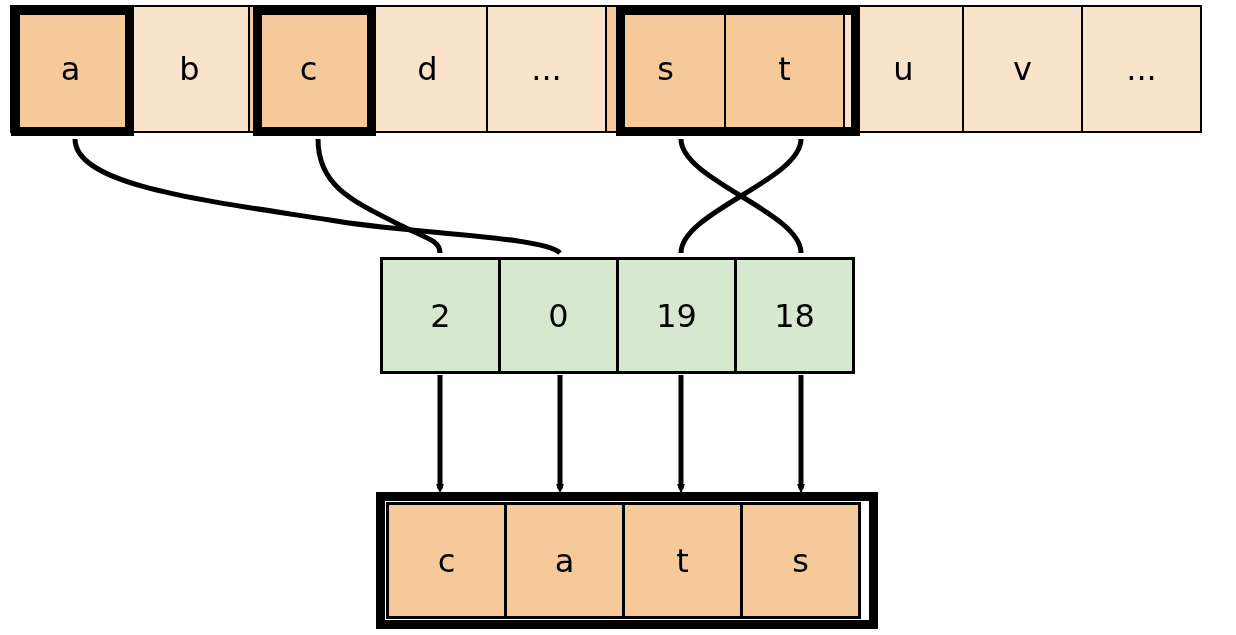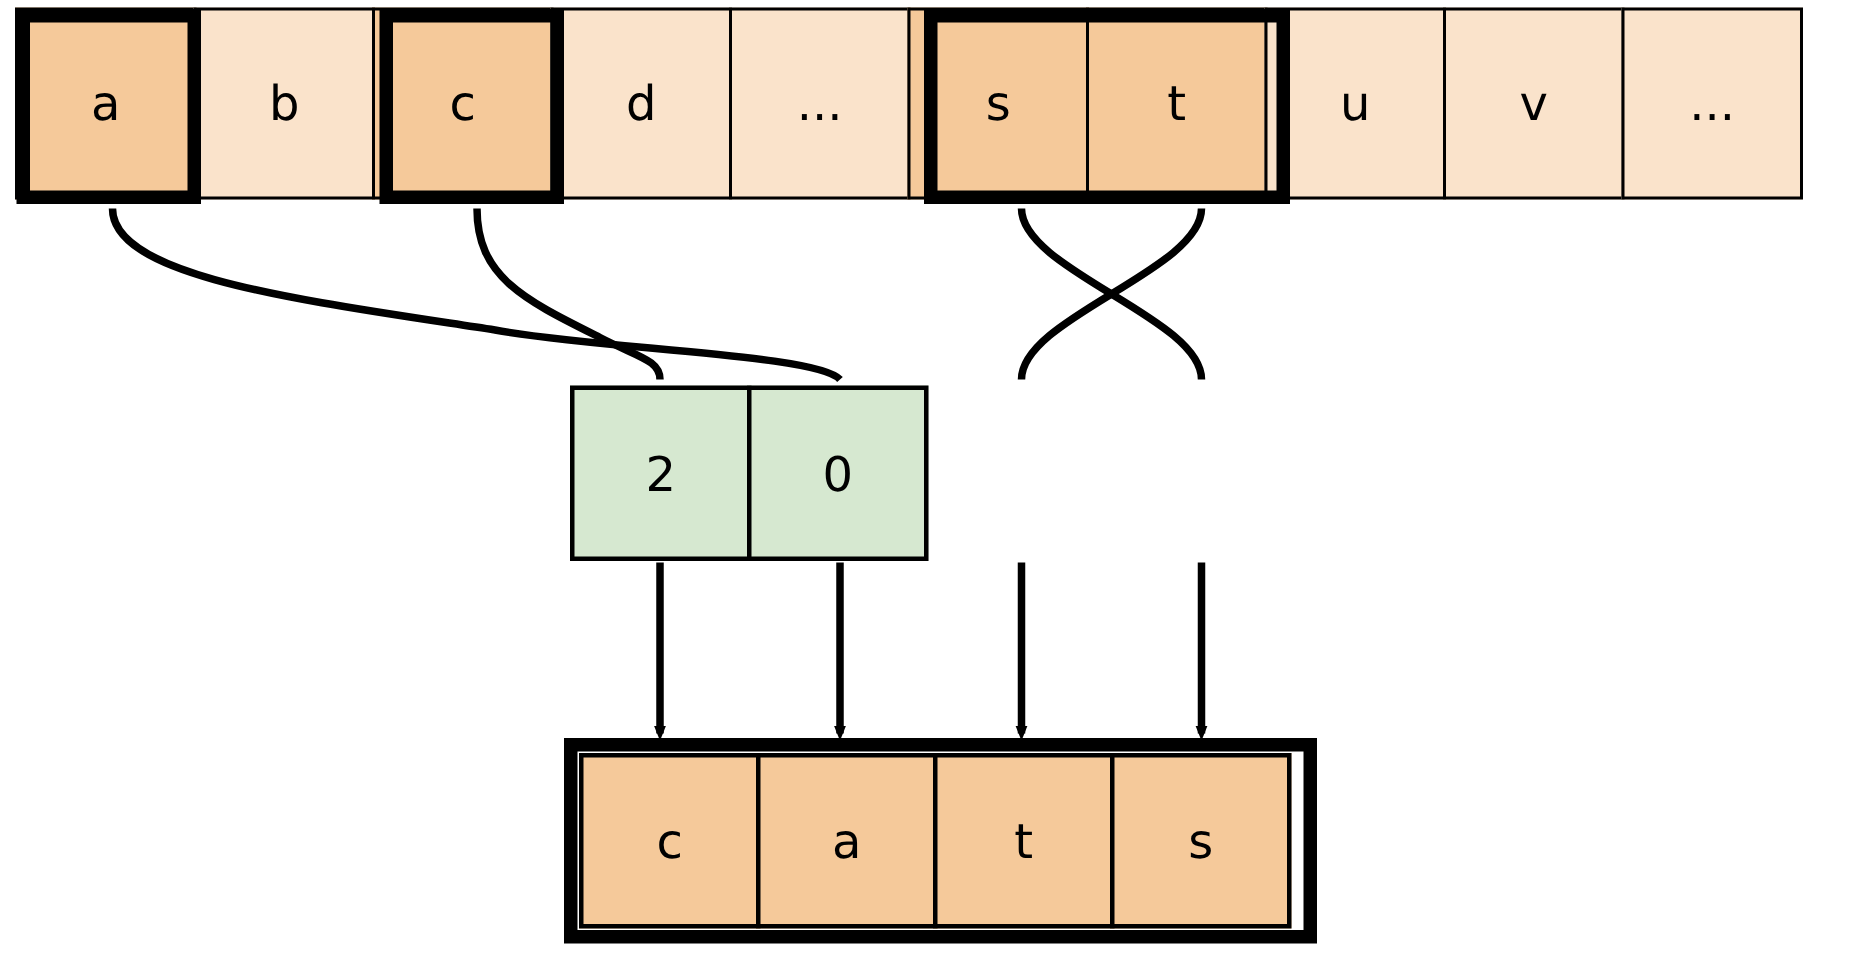--- a/index.html
+++ b/index.html
@@ -111,20 +111,22 @@
     <div class="cell">...</div>
   </div>
 
   <div class="thickbox" style="left:11px;  top:6px;  width:123px; height:130px;"></div>
   <div class="thickbox" style="left:253px; top:6px;  width:123px; height:130px;"></div>
   <div class="thickbox" style="left:616px; top:6px;  width:244px; height:130px;"></div>
 
   <div class="row" id="index-row">
     <div class="cell">2</div>
     <div class="cell">0</div>
+    <div class="cell">19</div>
+    <div class="cell">18</div>
   </div>
 
   <div class="row" id="output-row">
     <div class="cell">c</div>
     <div class="cell">a</div>
     <div class="cell">t</div>
     <div class="cell">s</div>
   </div>
   <div class="thickbox" style="left:376px; top:492px; width:502px; height:137px;"></div>
 

